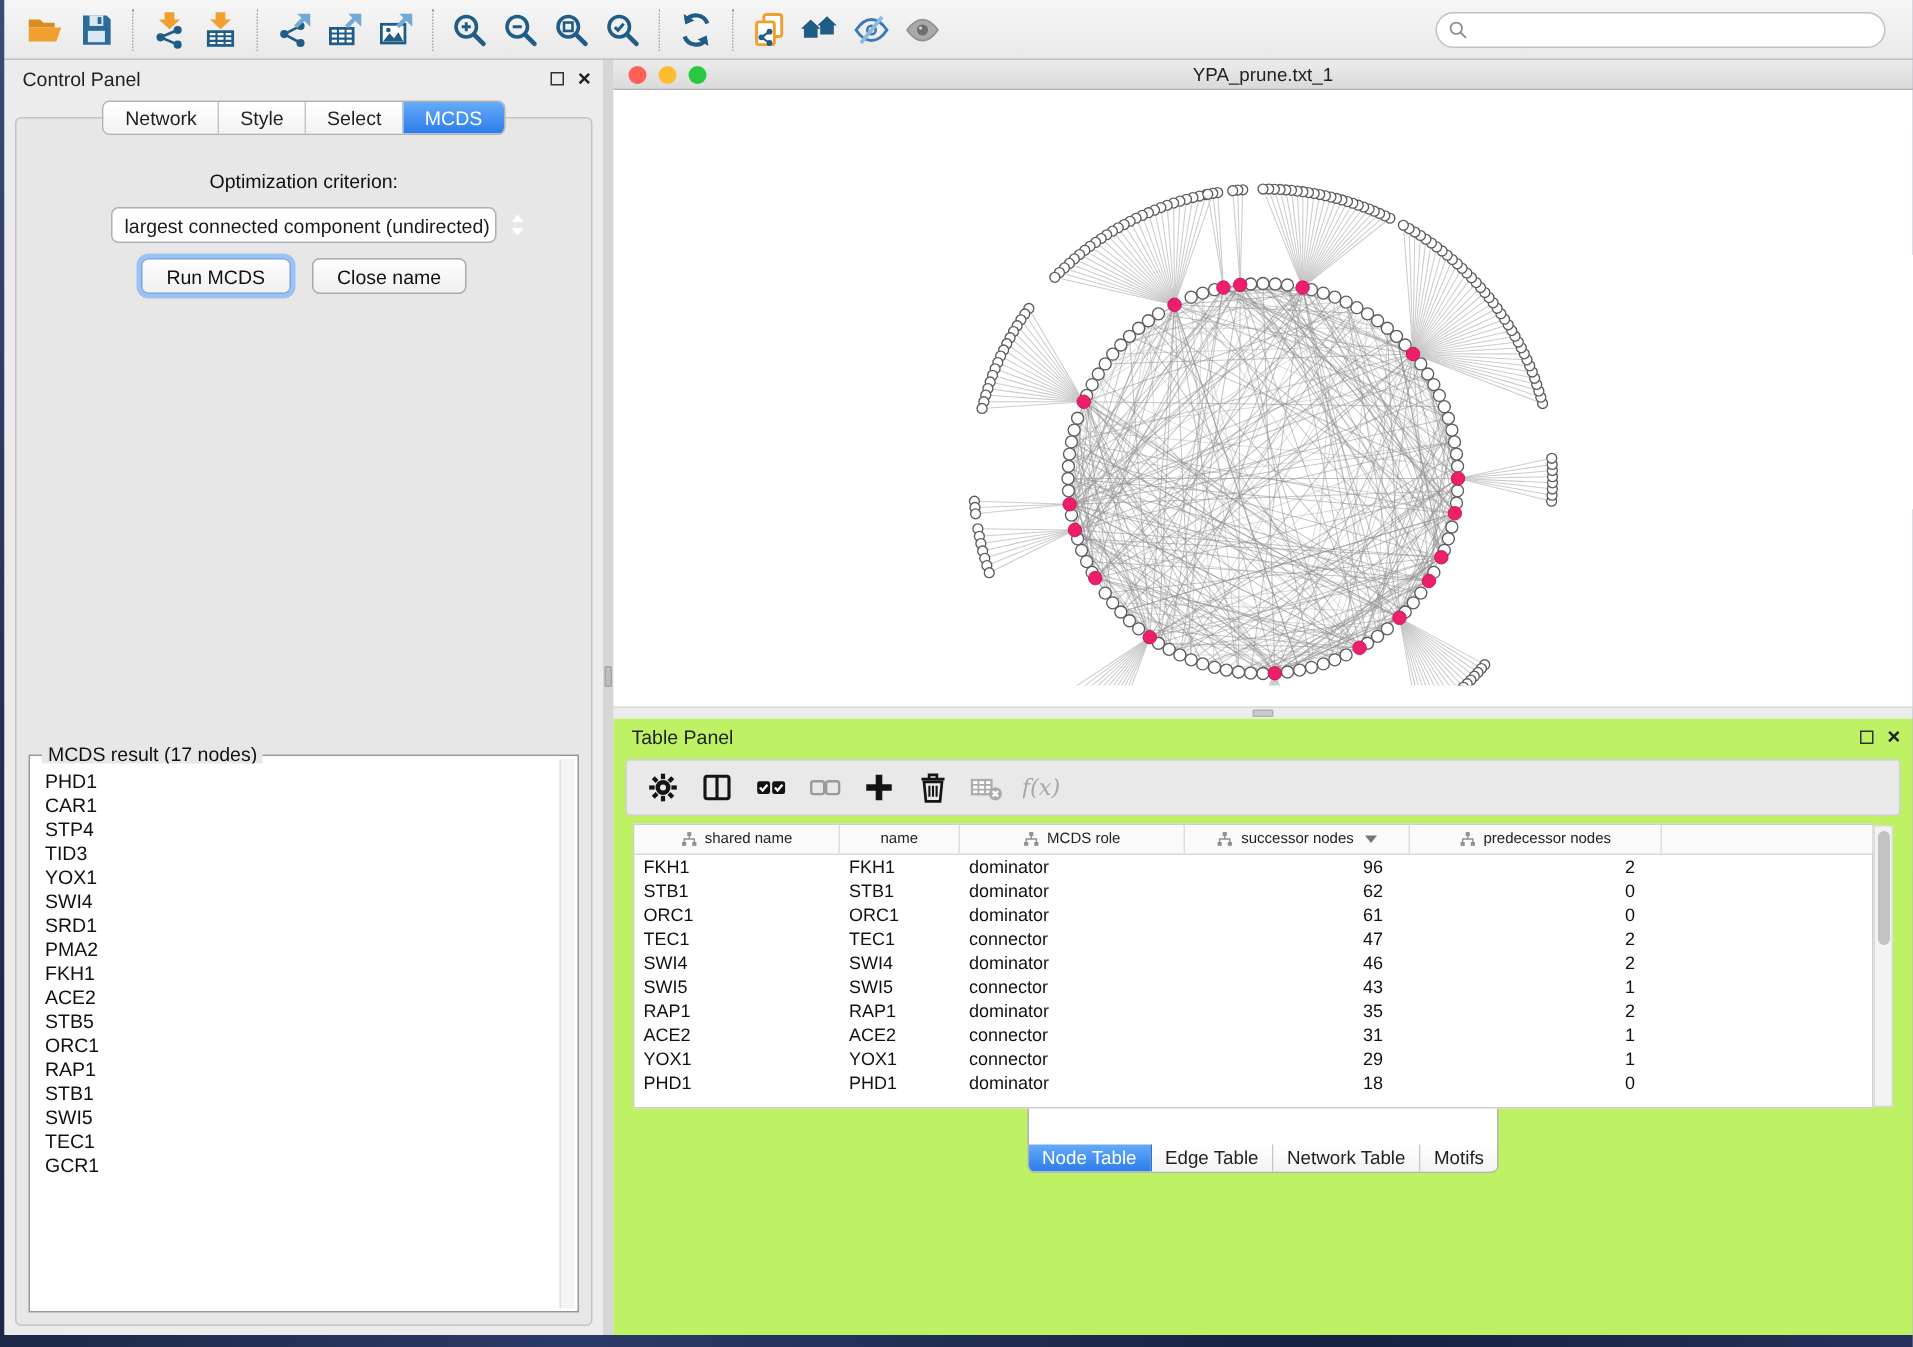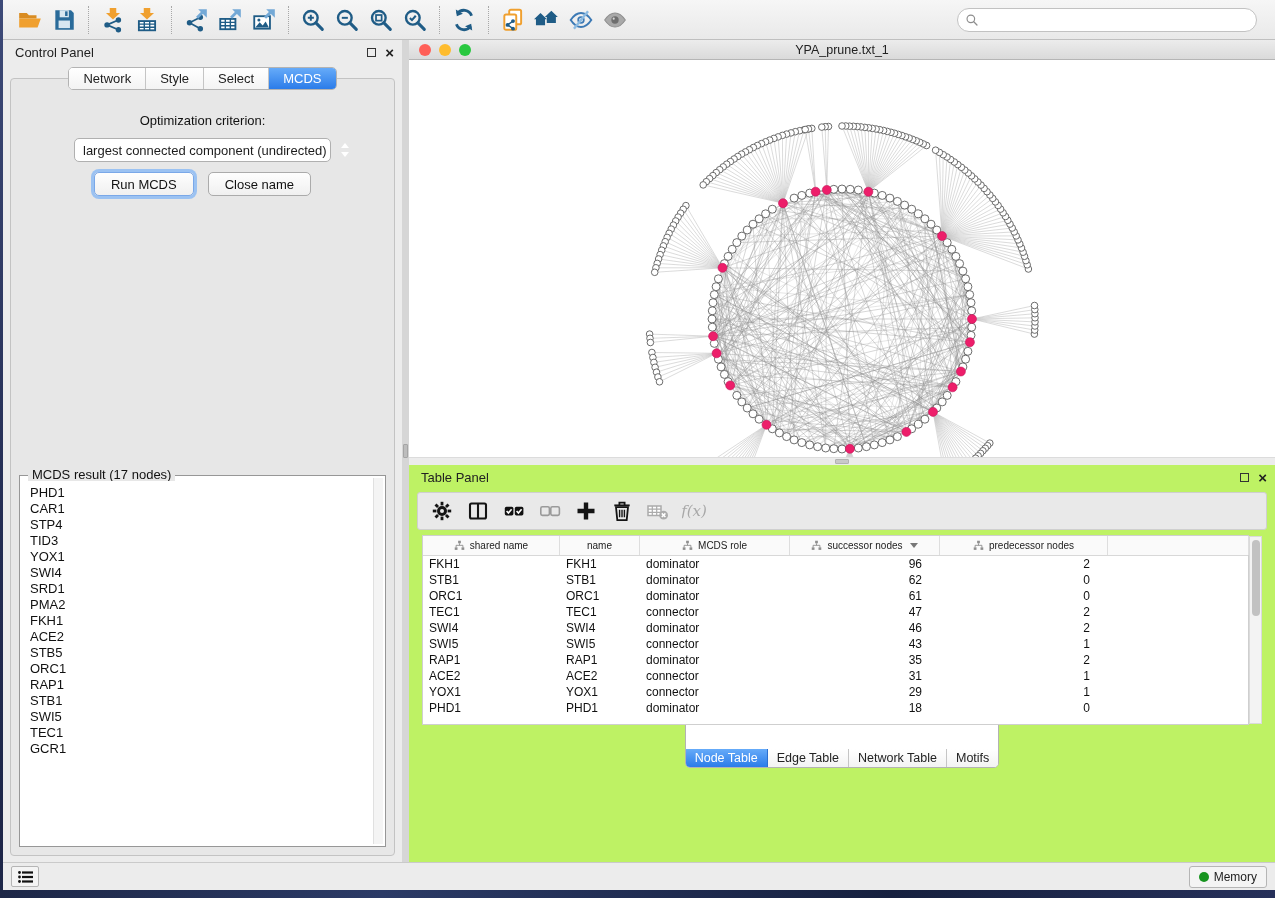--- a/index.html
+++ b/index.html
@@ -1386,32 +1386,15 @@
               <div class="tab active">Node Table</div>
               <div class="tab">Edge Table</div>
               <div class="tab">Network Table</div>
               <div class="tab">Motifs</div>
             </div>
         </div>
       </div>
     </div>
   </div>
 
-  <div class="statusbar">
-    <span class="list-btn">
-      <svg viewBox="0 0 15 12">
-        <circle cx="1.5" cy="1.5" r="1.4" fill="#111"></circle>
-          <rect x="4" y="0.4" width="11" height="2.2" fill="#111"></rect>
-        <circle cx="1.5" cy="6" r="1.4" fill="#111"></circle>
-          <rect x="4" y="4.9" width="11" height="2.2" fill="#111"></rect>
-        <circle cx="1.5" cy="10.5" r="1.4" fill="#111"></circle>
-          <rect x="4" y="9.4" width="11" height="2.2" fill="#111"></rect>
-      </svg>
-    </span>
-    <span class="sb-spacer"></span>
-    <span class="memory-btn">
-      <span class="mem-dot"></span>
-      <span>Memory</span>
-    </span>
-  </div>
 </div>
 
 <div class="bottom-strip"></div>
 
 </body></html>

